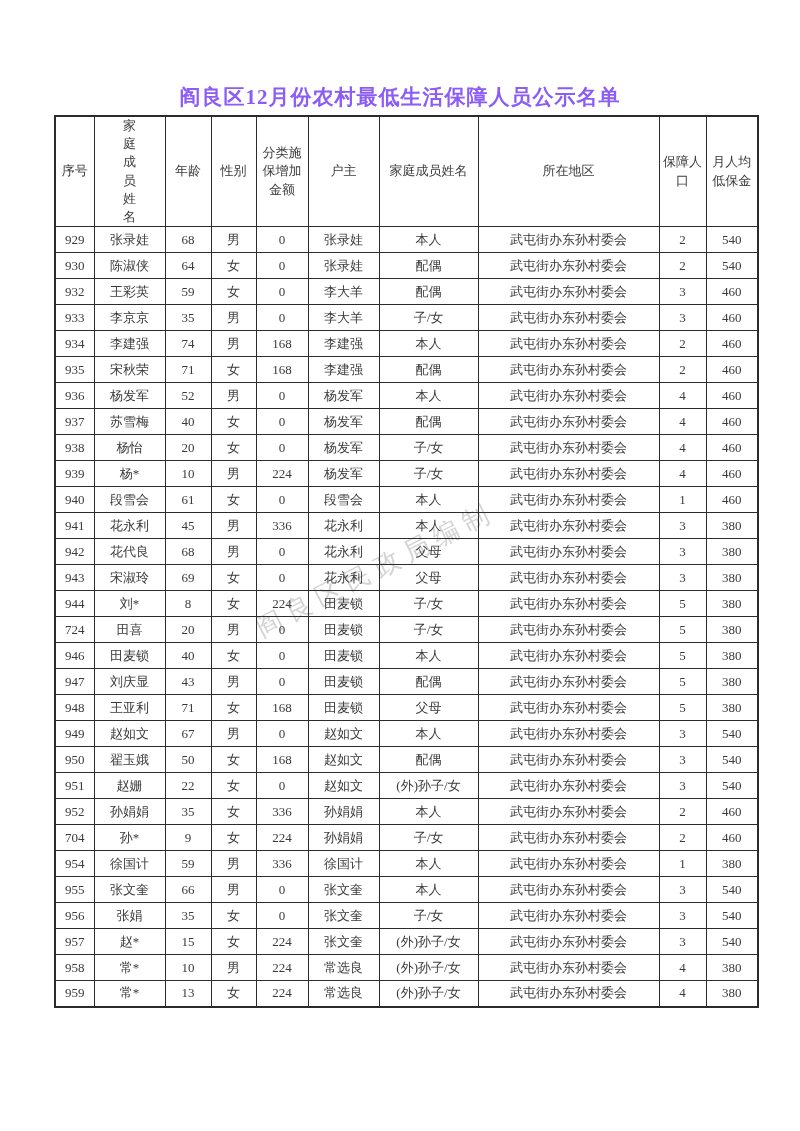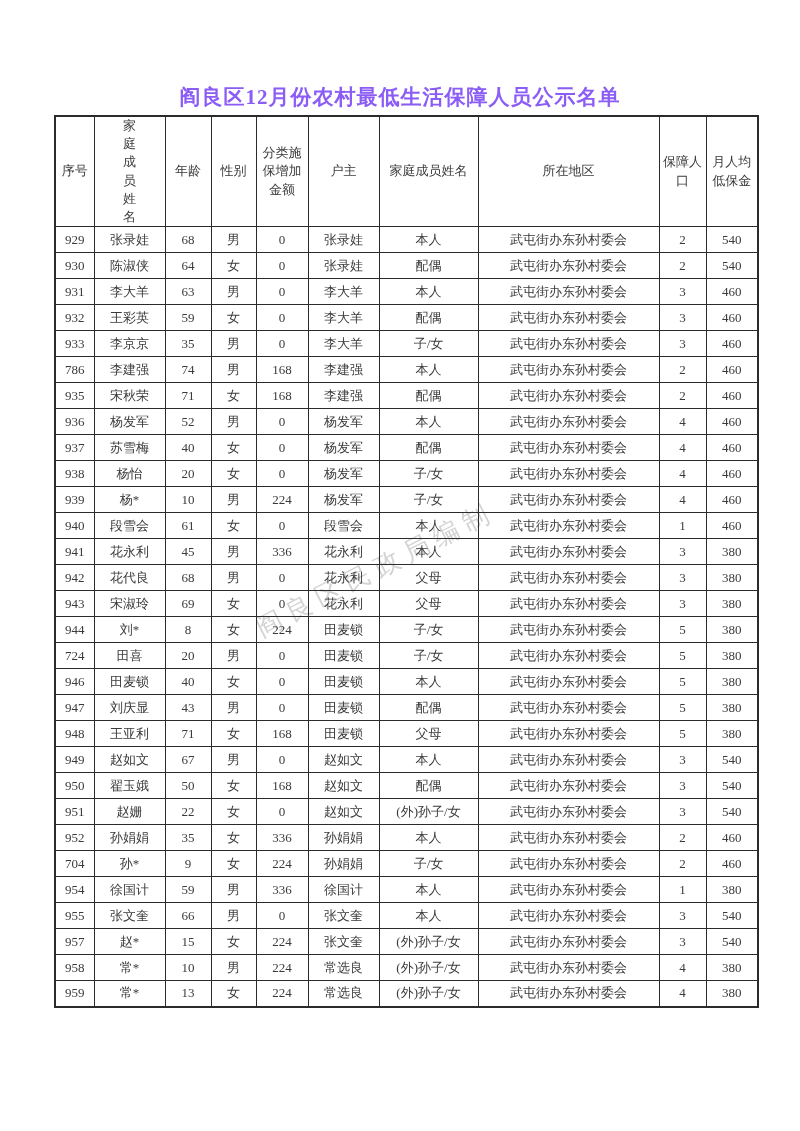--- a/index.html
+++ b/index.html
@@ -125,32 +125,20 @@
           <td>64</td>
           <td>女</td>
           <td>0</td>
           <td>张录娃</td>
           <td>配偶</td>
           <td>武屯街办东孙村委会</td>
           <td>2</td>
           <td>540</td>
         </tr>
         <tr>
-          <td>931</td>
-          <td>李大羊</td>
-          <td>63</td>
-          <td>男</td>
-          <td>0</td>
-          <td>李大羊</td>
-          <td>本人</td>
-          <td>武屯街办东孙村委会</td>
-          <td>3</td>
-          <td>460</td>
-        </tr>
-        <tr>
           <td>932</td>
           <td>王彩英</td>
           <td>59</td>
           <td>女</td>
           <td>0</td>
           <td>李大羊</td>
           <td>配偶</td>
           <td>武屯街办东孙村委会</td>
           <td>3</td>
           <td>460</td>
@@ -161,21 +149,21 @@
           <td>35</td>
           <td>男</td>
           <td>0</td>
           <td>李大羊</td>
           <td>子/女</td>
           <td>武屯街办东孙村委会</td>
           <td>3</td>
           <td>460</td>
         </tr>
         <tr>
-          <td>786</td>
+          <td>934</td>
           <td>李建强</td>
           <td>74</td>
           <td>男</td>
           <td>168</td>
           <td>李建强</td>
           <td>本人</td>
           <td>武屯街办东孙村委会</td>
           <td>2</td>
           <td>460</td>
         </tr>
@@ -425,20 +413,32 @@
           <td>66</td>
           <td>男</td>
           <td>0</td>
           <td>张文奎</td>
           <td>本人</td>
           <td>武屯街办东孙村委会</td>
           <td>3</td>
           <td>540</td>
         </tr>
         <tr>
+          <td>956</td>
+          <td>张娟</td>
+          <td>35</td>
+          <td>女</td>
+          <td>0</td>
+          <td>张文奎</td>
+          <td>子/女</td>
+          <td>武屯街办东孙村委会</td>
+          <td>3</td>
+          <td>540</td>
+        </tr>
+        <tr>
           <td>957</td>
           <td>赵*</td>
           <td>15</td>
           <td>女</td>
           <td>224</td>
           <td>张文奎</td>
           <td>(外)孙子/女</td>
           <td>武屯街办东孙村委会</td>
           <td>3</td>
           <td>540</td>

